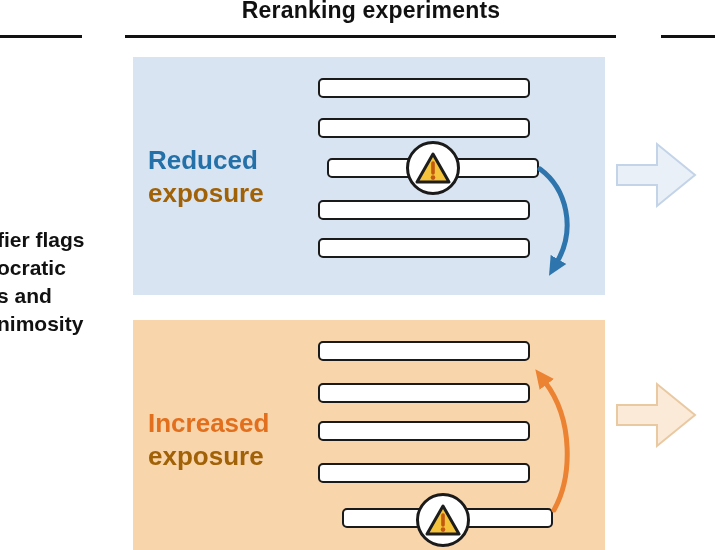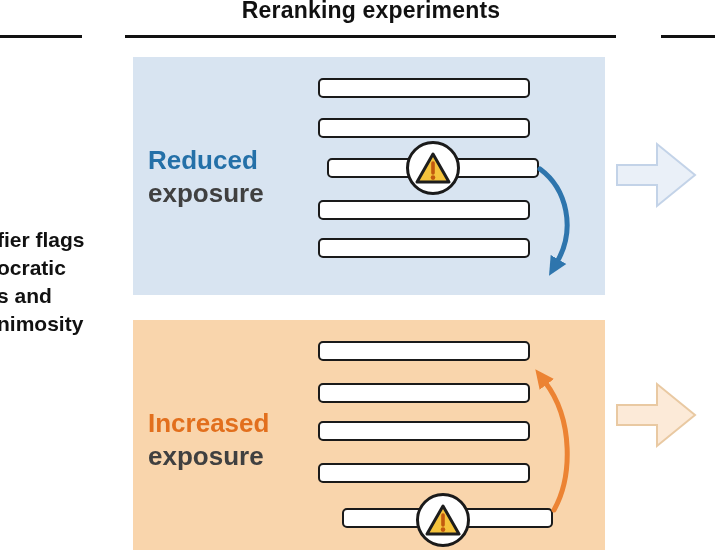--- a/index.html
+++ b/index.html
@@ -31,21 +31,21 @@
     color: #111111; white-space: nowrap;
   }
 
   .panel { left: 133px; width: 472px; height: 238px; }
   .panel-reduced  { top: 57px;  background: #d8e4f1; text-decoration: underline; }
   .panel-increased{ top: 320px; background: #f9d5ac; text-decoration: underline; }
 
   .panel-label { left: 15px; top: 87px; font-size: 26px; font-weight: bold; line-height: 33px; }
   .panel-label .accent-blue   { color: #2470a8; }
   .panel-label .accent-orange { color: #e26f1d; }
-  .panel-label .plain { color: #404040; }
+  .panel-label .plain { color: #a16207; }
 
   .bar {
     left: 185px; width: 208px; height: 16px;
     background: #ffffff; border: 2px solid #1a1a1a; border-radius: 5px;
   }
   .p1-bar1 { top: 21px; }
   .p1-bar2 { top: 61px; }
   .p1-bar3 { top: 101px; left: 194px; }
   .p1-bar4 { top: 143px; }
   .p1-bar5 { top: 181px; }

